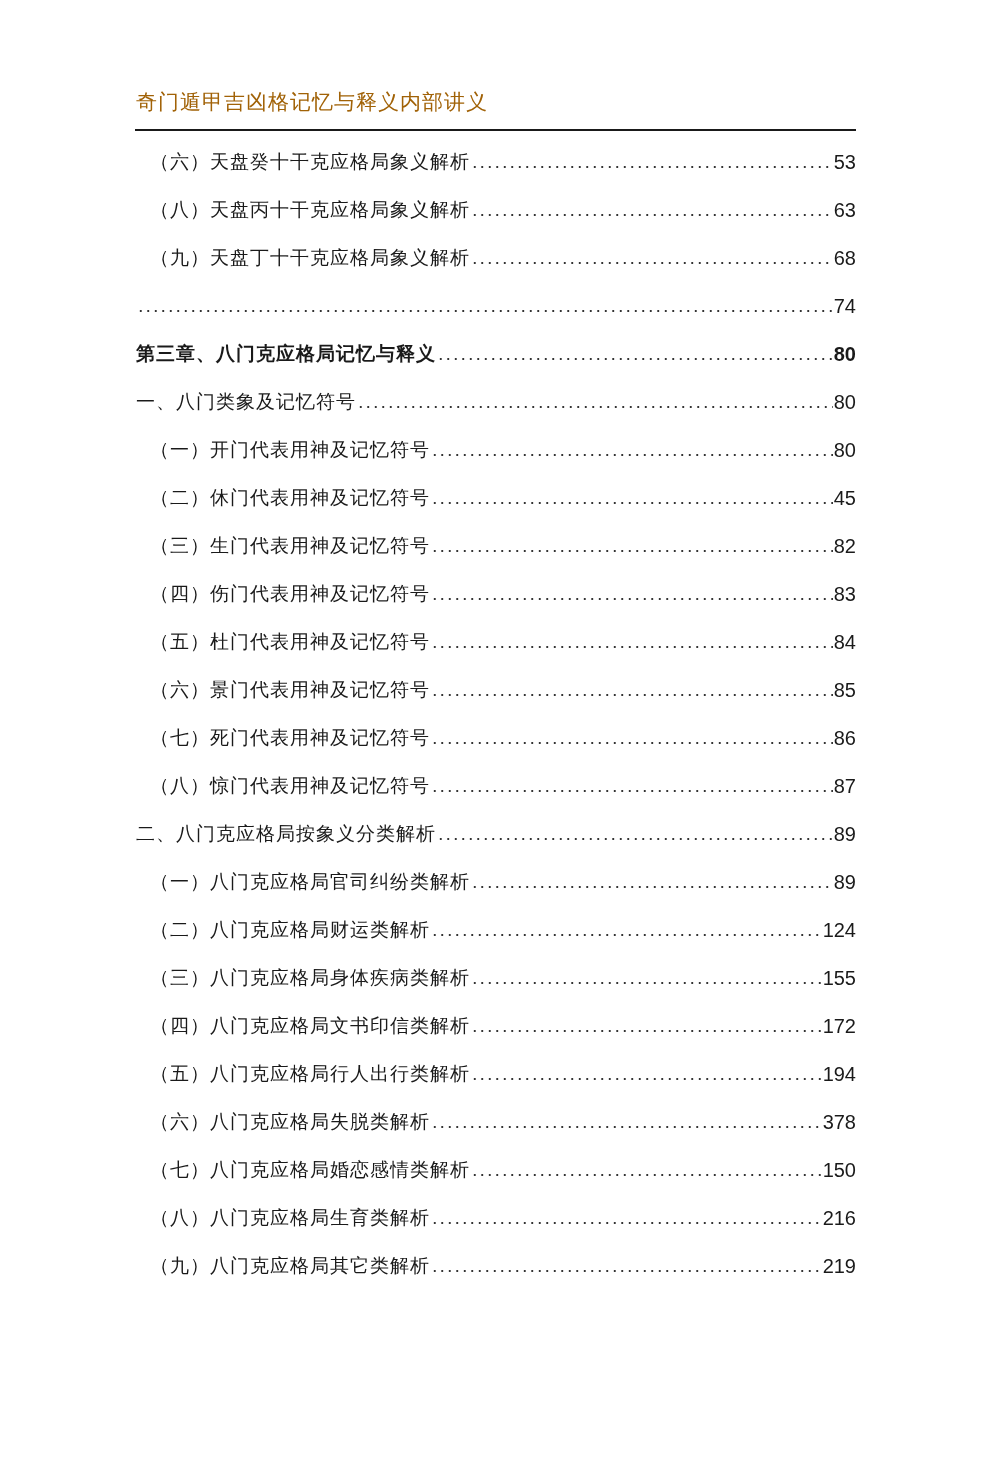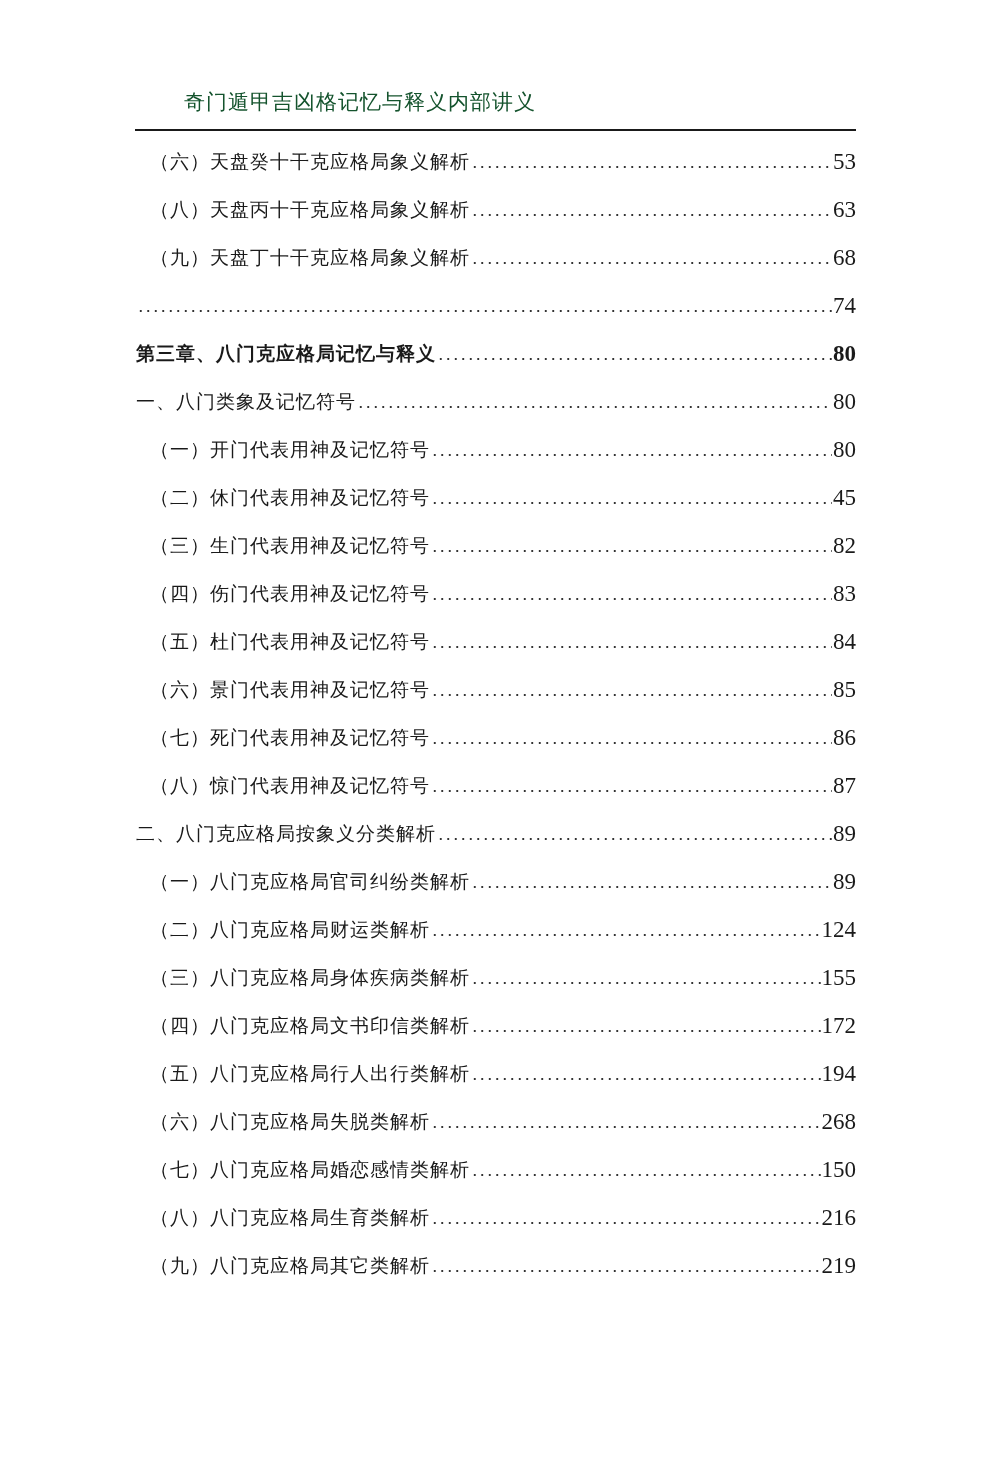--- a/index.html
+++ b/index.html
@@ -14,24 +14,23 @@
       overflow: hidden;
       font-family: "DejaVu Serif", "Liberation Serif", serif;
       color: #1a1a1a;
     }
     .page-header {
       position: absolute;
       left: 136px;
       top: 88px;
       font-size: 21px;
       letter-spacing: 1px;
-      color: #14532d;
+      color: #a16207;
       font-family: Liberation Sans, sans-serif;
       font-weight: 300;
-      margin-left: 48px;
     }
     .header-rule {
       position: absolute;
       left: 135px;
       width: 721px;
       top: 129px;
       height: 0;
       border-top: 2px solid #1a1a1a;
     }
     .toc {
@@ -63,22 +62,22 @@
       flex: 1 1 auto;
       height: 19px;
       margin: 0 1px;
       background-image: radial-gradient(circle, #333 0.9px, transparent 1.2px);
       background-size: 7.5px 4px;
       background-repeat: repeat-x;
       background-position: left 12px;
     }
     .toc-page {
       flex: 0 0 auto;
-      font-family: Liberation Serif, serif;
-      font-size: 23px;
+      font-family: Liberation Sans, sans-serif;
+      font-size: 20px;
       text-align: right;
     }
   </style>
 </head>
 <body>
 
 <div class="page-header">奇门遁甲吉凶格记忆与释义内部讲义</div>
 <div class="header-rule"></div>
 
 <div class="toc">
@@ -177,21 +176,21 @@
       <span class="toc-page">172</span>
     </div>
   <div class="toc-row level-2">
       <span class="toc-title">（五）八门克应格局行人出行类解析</span>
       <span class="toc-leader"></span>
       <span class="toc-page">194</span>
     </div>
   <div class="toc-row level-2">
       <span class="toc-title">（六）八门克应格局失脱类解析</span>
       <span class="toc-leader"></span>
-      <span class="toc-page">268</span>
+      <span class="toc-page">378</span>
     </div>
   <div class="toc-row level-2">
       <span class="toc-title">（七）八门克应格局婚恋感情类解析</span>
       <span class="toc-leader"></span>
       <span class="toc-page">150</span>
     </div>
   <div class="toc-row level-2">
       <span class="toc-title">（八）八门克应格局生育类解析</span>
       <span class="toc-leader"></span>
       <span class="toc-page">216</span>

